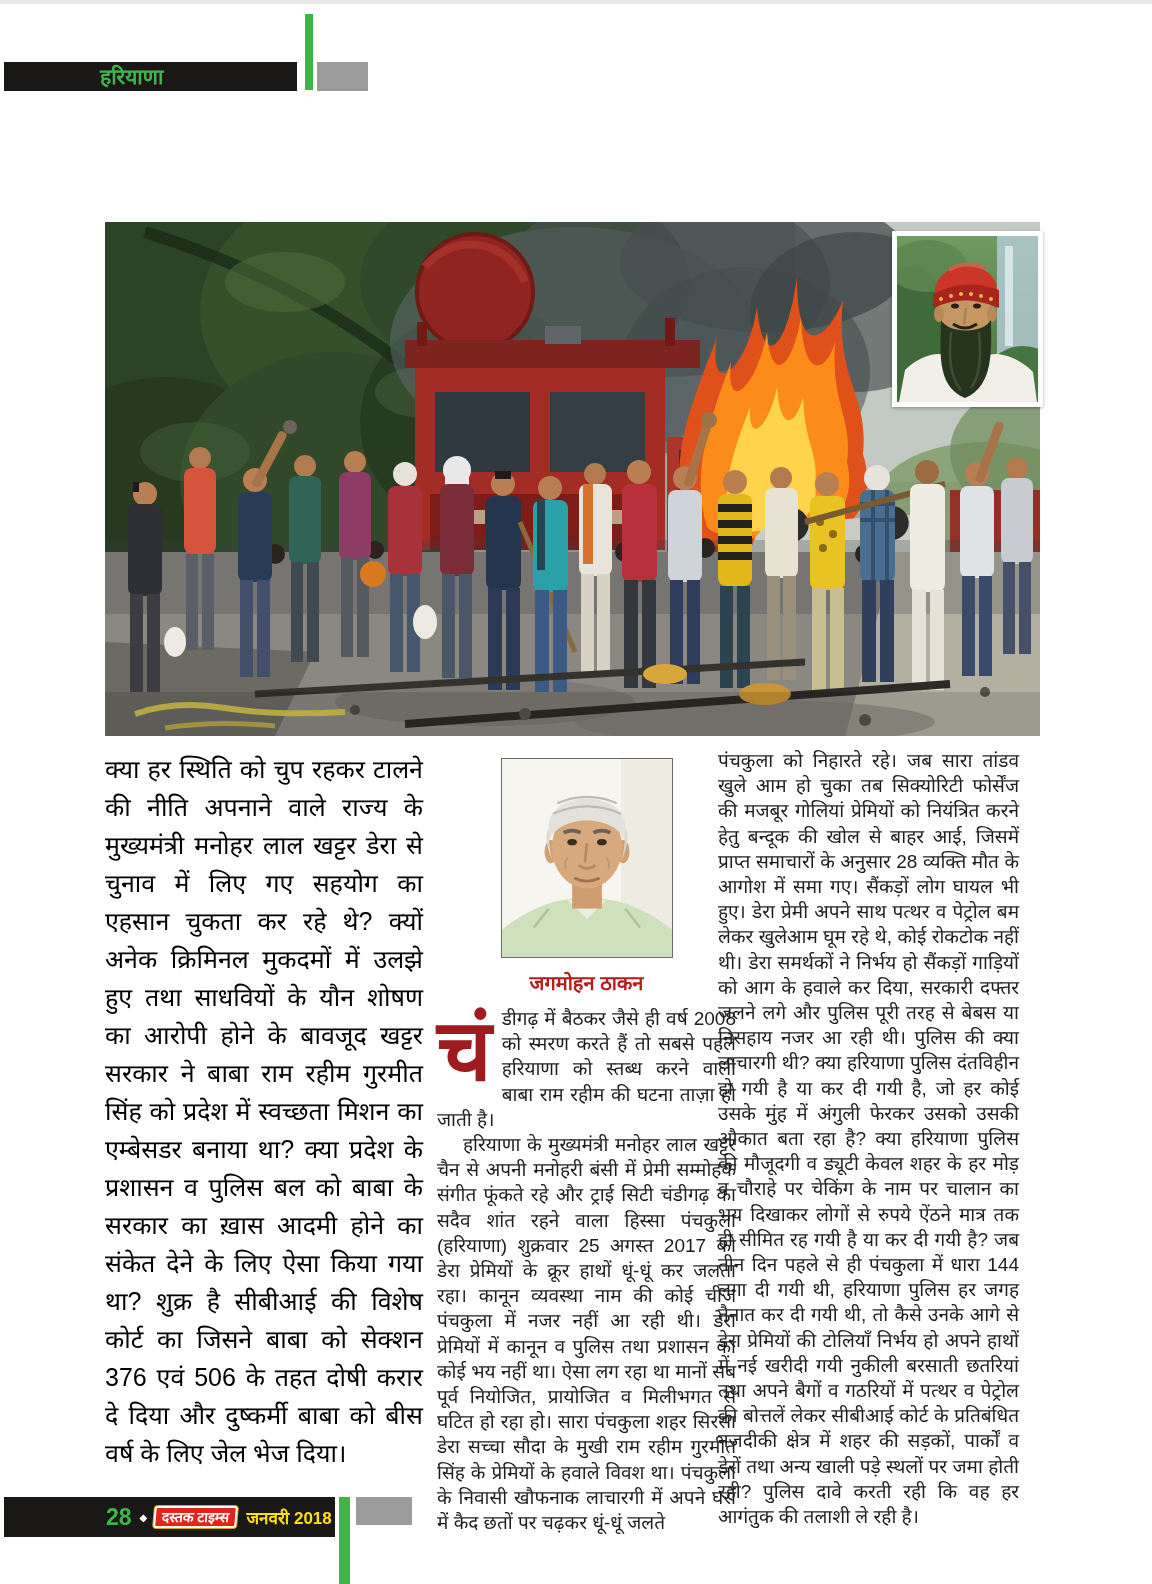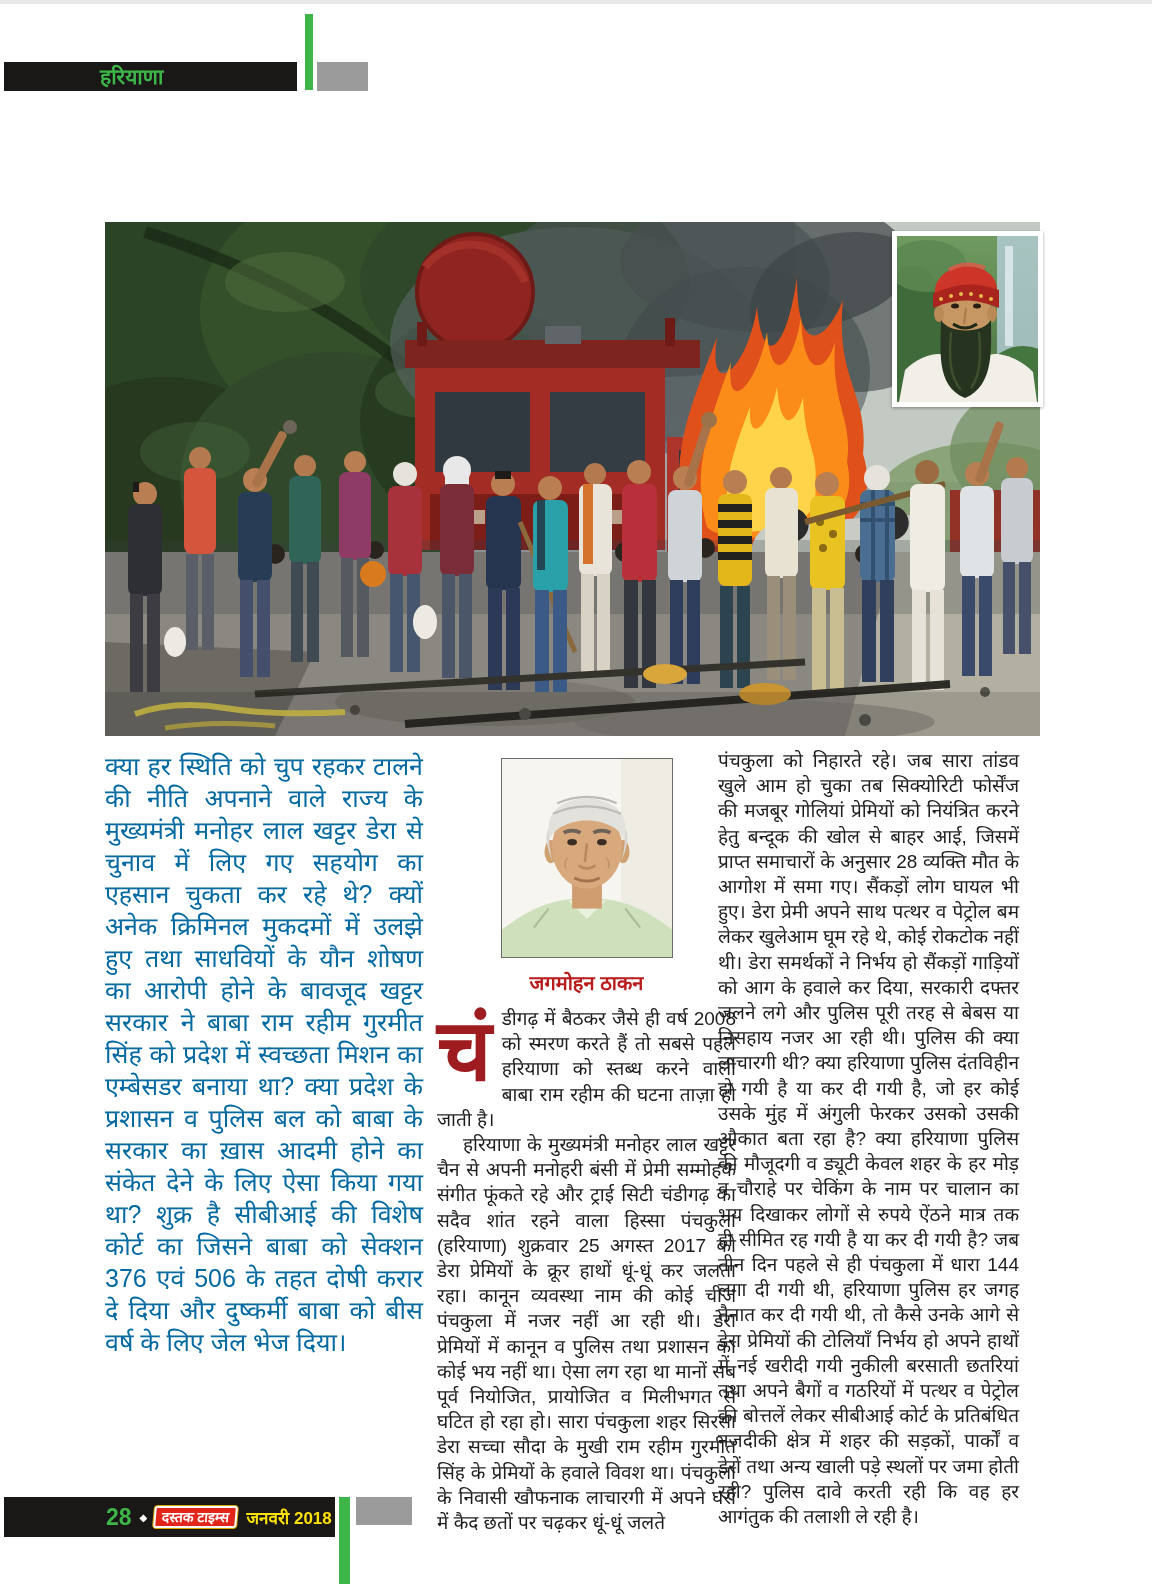--- a/index.html
+++ b/index.html
@@ -32,21 +32,21 @@
     position:absolute;left:787px;top:9px;width:151px;height:176px;
     border:5px solid #ffffff;box-sizing:border-box;background:#57804d;
     box-shadow:0 1px 3px rgba(0,0,0,.35);
   }
   .inset-portrait svg{display:block;}
   
   .col{position:absolute;}
   .col p{margin:0;}
   .col-1{left:105px;top:746px;width:318px;}
   .col-1 p{
-    font-size:25px;line-height:32px;color:#0369a1;text-align:justify;
+    font-size:25px;line-height:38px;color:#000000;text-align:justify;
   }
   .col-2{left:437px;top:750px;width:299px;}
   .col-3{left:718px;top:744px;width:301px;}
   .body-text{font-size:19px;line-height:25.2px;color:#1c1c1c;text-align:justify;}
   .para-indent{text-indent:26px;}
   .author-figure{
     width:172px;height:200px;margin:4px auto 0;border:1px solid #6b6b6b;
     box-sizing:border-box;background:#f6f4ef;overflow:hidden;
   }
   .author-figure svg{display:block;}

